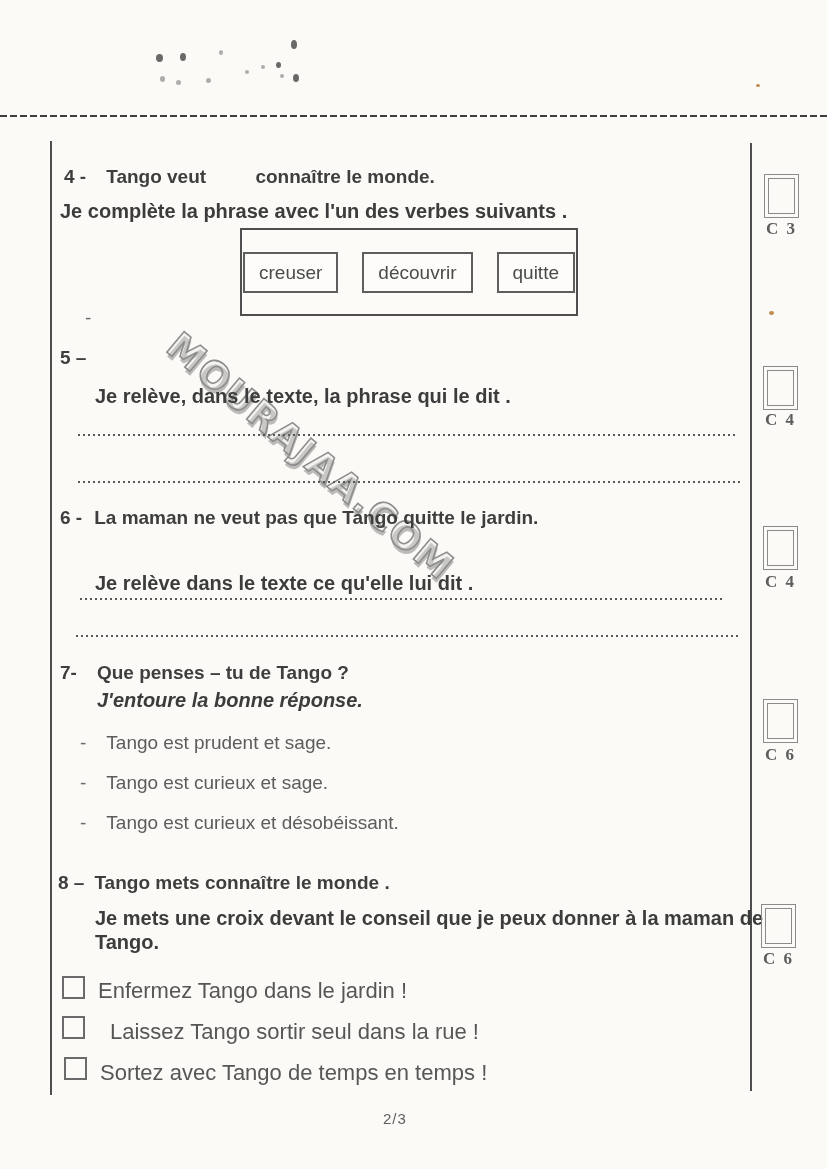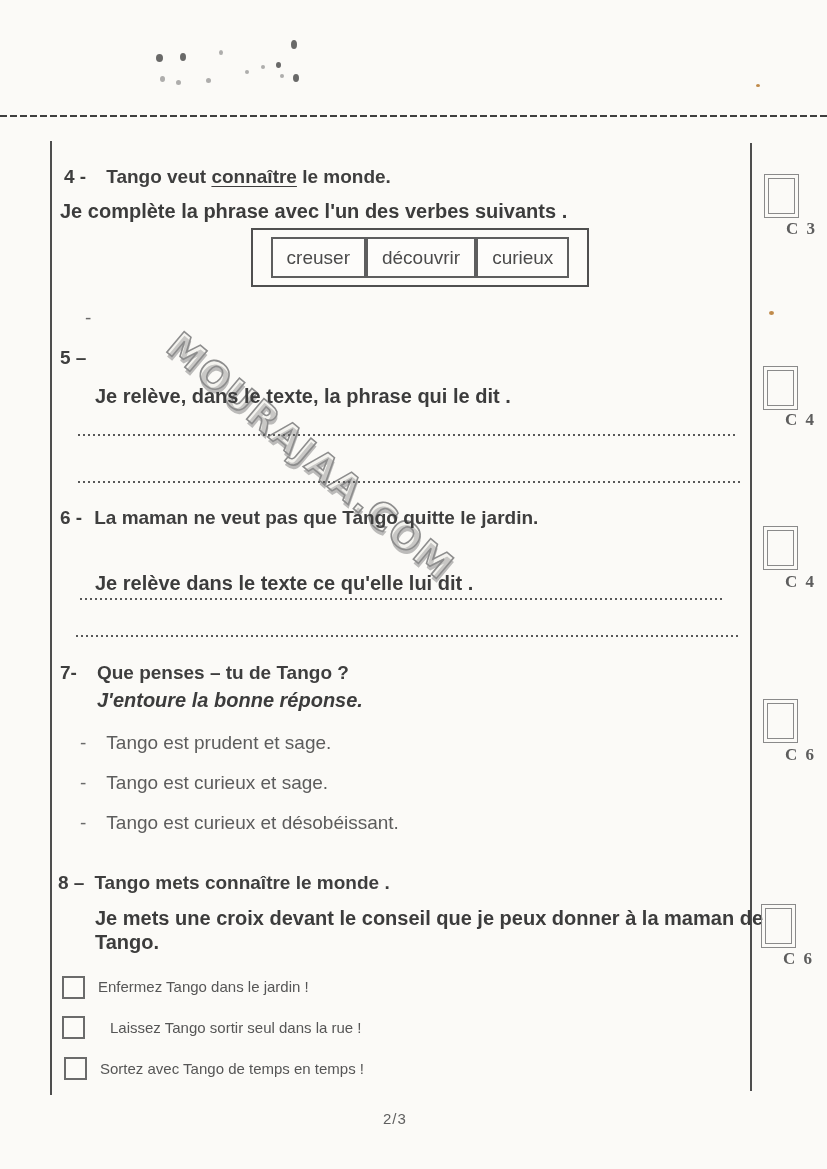--- a/index.html
+++ b/index.html
@@ -24,51 +24,51 @@
     background-size: 100% 2px; background-repeat:no-repeat; background-position:0 0;
   }
   .rule { position:absolute; width:2px; background:#4e4e4e; }
   .rule.left  { left:50px;  top:141px; height:954px; }
   .rule.right { left:750px; top:143px; height:948px; }
 
   .line { position:absolute; white-space:nowrap; }
   .q-header { display:flex; font-weight:bold; font-size:19px; color:#3e3e3e; }
   .instruction { font-weight:bold; font-size:20px; color:#3c3c3c; }
   .soft { font-size:19px; color:#636363; }
-  .underline { text-decoration:underline; text-underline-offset:3px; }
+  .underline { text-underline-offset:3px;margin-left:44px; }
 
   .word-bank {
-    position:absolute; left:240px; top:228px; width:338px; height:59px;
+    position:absolute; left:240px; top:228px; width:338px; height:88px;
     border:2px solid #4f4f4f; background:#fcfbf8;
-    display:flex; align-items:center; justify-content:center; margin-left:11px;
+    display:flex; align-items:center; justify-content:center; gap:24px;
   }
   .word {
     border:2px solid #5e5e5e; background:#fdfcfa; color:#4b4b4b;
     font-size:19px; padding:9px 14px; line-height:1;
   }
 
   .dotted {
     position:absolute; height:2px;
     background-image: repeating-linear-gradient(90deg,#585858 0 2px, rgba(0,0,0,0) 2px 5px);
   }
 
   .opt-row { display:flex; gap:20px; font-size:19px; color:#5c5c5c; }
   .dash { color:#6a6a6a; }
 
   .checkbox {
     position:absolute; width:23px; height:23px;
     border:2px solid #6b6b6b; background:#fcfbf8;
   }
-  .choice-label { position:absolute; font-size:15px; color:#565656; white-space:nowrap; }
+  .choice-label { position:absolute; font-size:22px; color:#565656; white-space:nowrap; }
 
   .comp { position:absolute; width:35px; height:44px; border:1.5px solid #8a8a8a; padding:3px; }
   .comp-inner { width:100%; height:100%; border:1.5px solid #8a8a8a; }
   .comp-label {
     position:absolute; font-family:"Liberation Serif", serif; font-weight:600;
-    font-size:17px; letter-spacing:2px; color:#5d5d5d; white-space:nowrap;margin-left:20px;
+    font-size:17px; letter-spacing:2px; color:#5d5d5d; white-space:nowrap;
   }
 
   .watermark {
     position:absolute; left:186px; top:324px;
     transform: rotate(40deg); transform-origin: 0 0;
     font-family:"DejaVu Sans", sans-serif; font-weight:bold;
     font-size:37px; letter-spacing:2px; white-space:nowrap;
     color: rgba(230,228,222,0.30);
     -webkit-text-stroke: 1.6px #8d8d8d;
     text-shadow: 3px 3px 0 rgba(110,110,110,0.45);
@@ -105,21 +105,21 @@
 
   <div class="line q-header" style="left:64px;top:166px;gap:20px;">
     <span>4 -</span>
     <span><span>Tango veut </span><span class="underline">connaître</span><span> le monde.</span></span>
   </div>
   <div class="line instruction" style="left:60px;top:200px;">Je complète la phrase avec l'un des verbes suivants .</div>
 
   <div class="word-bank">
     <div class="word">creuser</div>
     <div class="word">découvrir</div>
-    <div class="word">curieux</div>
+    <div class="word">quitte</div>
   </div>
 
   <div class="line opt-row" style="left:85px;top:307px;gap:26px;">
     <span class="dash">-</span>
   </div>
 
   <div class="line q-header" style="left:60px;top:347px;gap:14px;">
     <span>5 –</span>
   </div>
   <div class="line instruction" style="left:95px;top:385px;">Je relève, dans le texte, la phrase qui le dit .</div>

